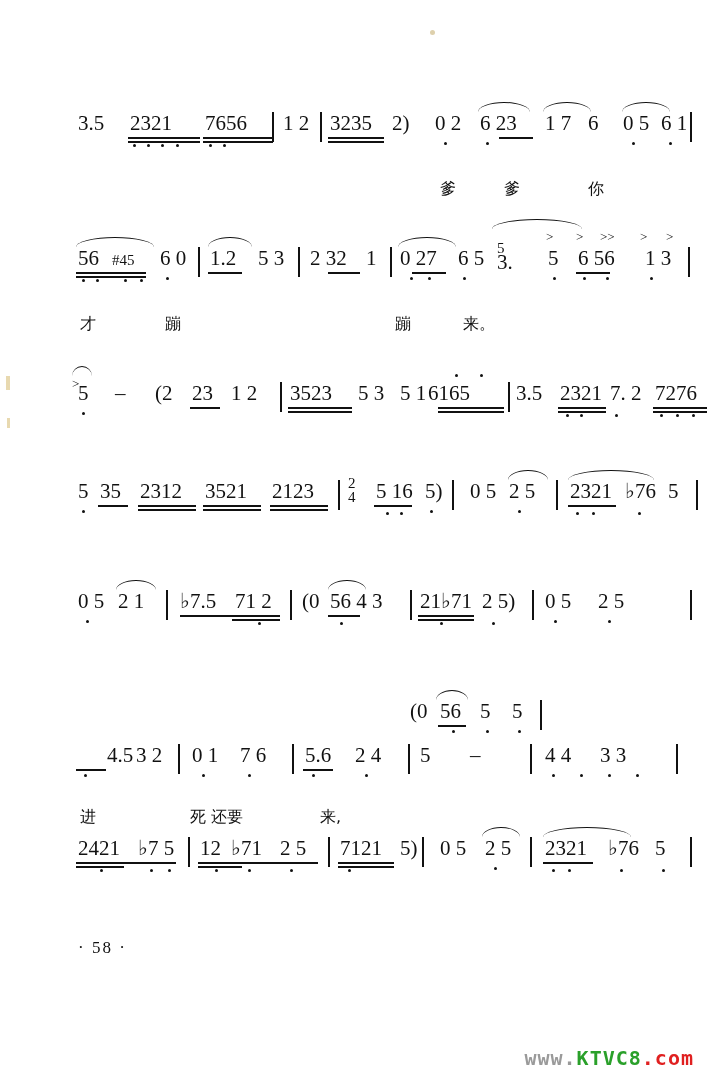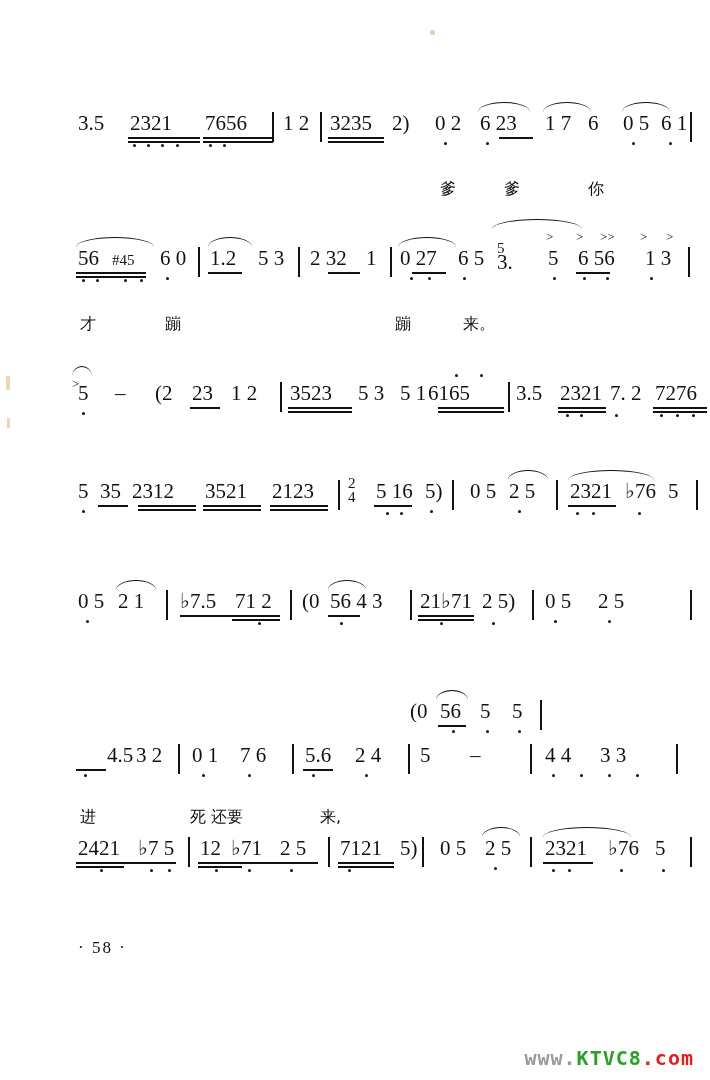--- a/index.html
+++ b/index.html
@@ -296,21 +296,21 @@
       <div class="dot" style="left:660px; top:34px;"></div>
       <div class="dot" style="left:676px; top:34px;"></div>
       <div class="dot" style="left:692px; top:34px;"></div>
     </div>
   </div>
 
   <div class="system" style="top:478px;">
     <div class="staff">
       <span class="tok" style="left:78px;">5</span>
       <span class="tok" style="left:100px;">35</span>
-      <span class="tok" style="left:132px;">2312</span>
+      <span class="tok" style="left:140px;">2312</span>
       <span class="tok" style="left:205px;">3521</span>
       <span class="tok" style="left:272px;">2123</span>
       <span class="timesig" style="left:348px; top:-2px;">
           <span class="num">2</span>
           <span class="den">4</span>
         </span>
       <span class="tok" style="left:376px;">5 16</span>
       <span class="tok" style="left:425px;">5)</span>
       <span class="tok" style="left:470px;">0 5</span>
       <span class="tok" style="left:509px;">2 5</span>

